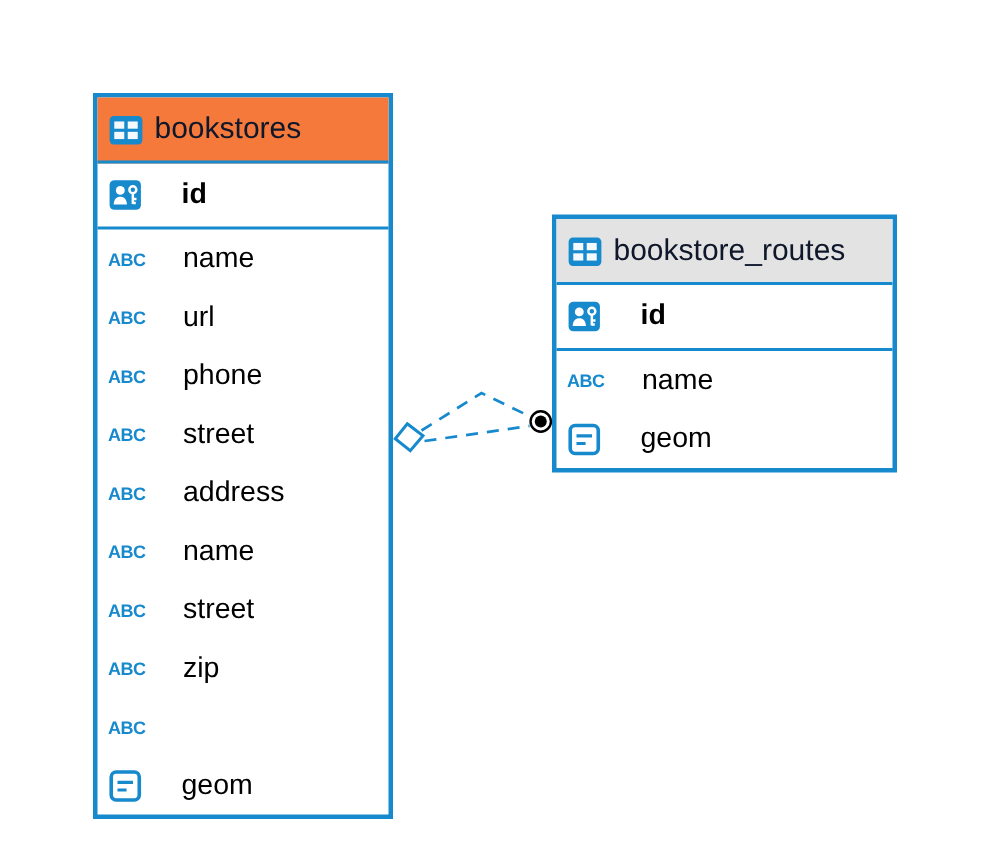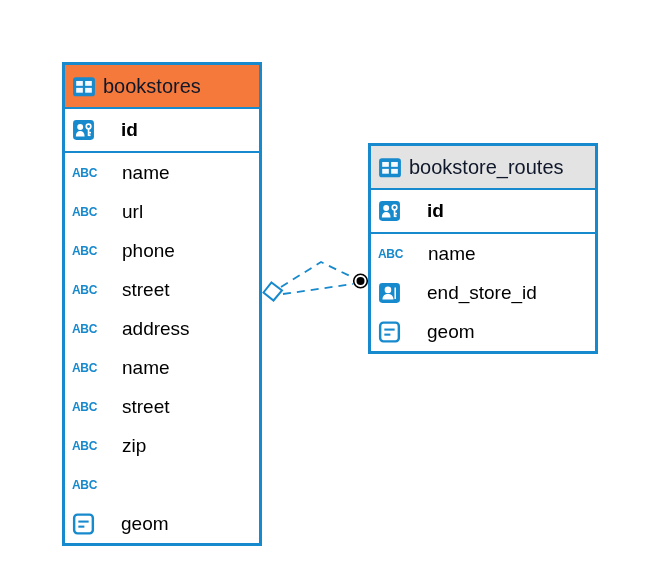--- a/index.html
+++ b/index.html
@@ -184,26 +184,20 @@
           </svg>
         <span>id</span>
       </div>
     </div>
     <div class="row">
       <span class="abc-badge">ABC</span>
       <span>name</span>
     </div>
     <div class="row">
       <svg class="icon">
-          <use href="#sym-person" xlink:href="#sym-person"></use>
-        </svg>
-      <span>end_store_id</span>
-    </div>
-    <div class="row">
-      <svg class="icon">
           <use href="#sym-geom" xlink:href="#sym-geom"></use>
         </svg>
       <span>geom</span>
     </div>
   </div>
 
   <svg id="connector-layer" viewBox="0 0 654 570">
     <g stroke="#1789cd" stroke-width="1.8" fill="none" stroke-dasharray="8 6">
       <polyline points="281,287 321,262 352,277"></polyline>
       <polyline points="283,294 353,284"></polyline>

